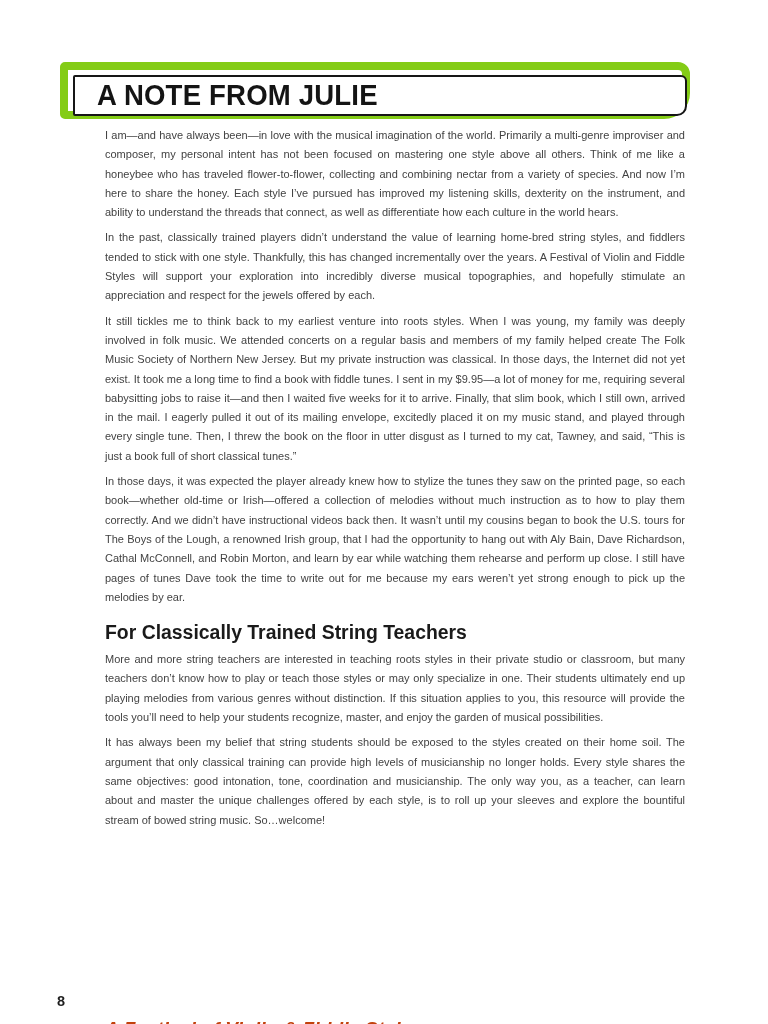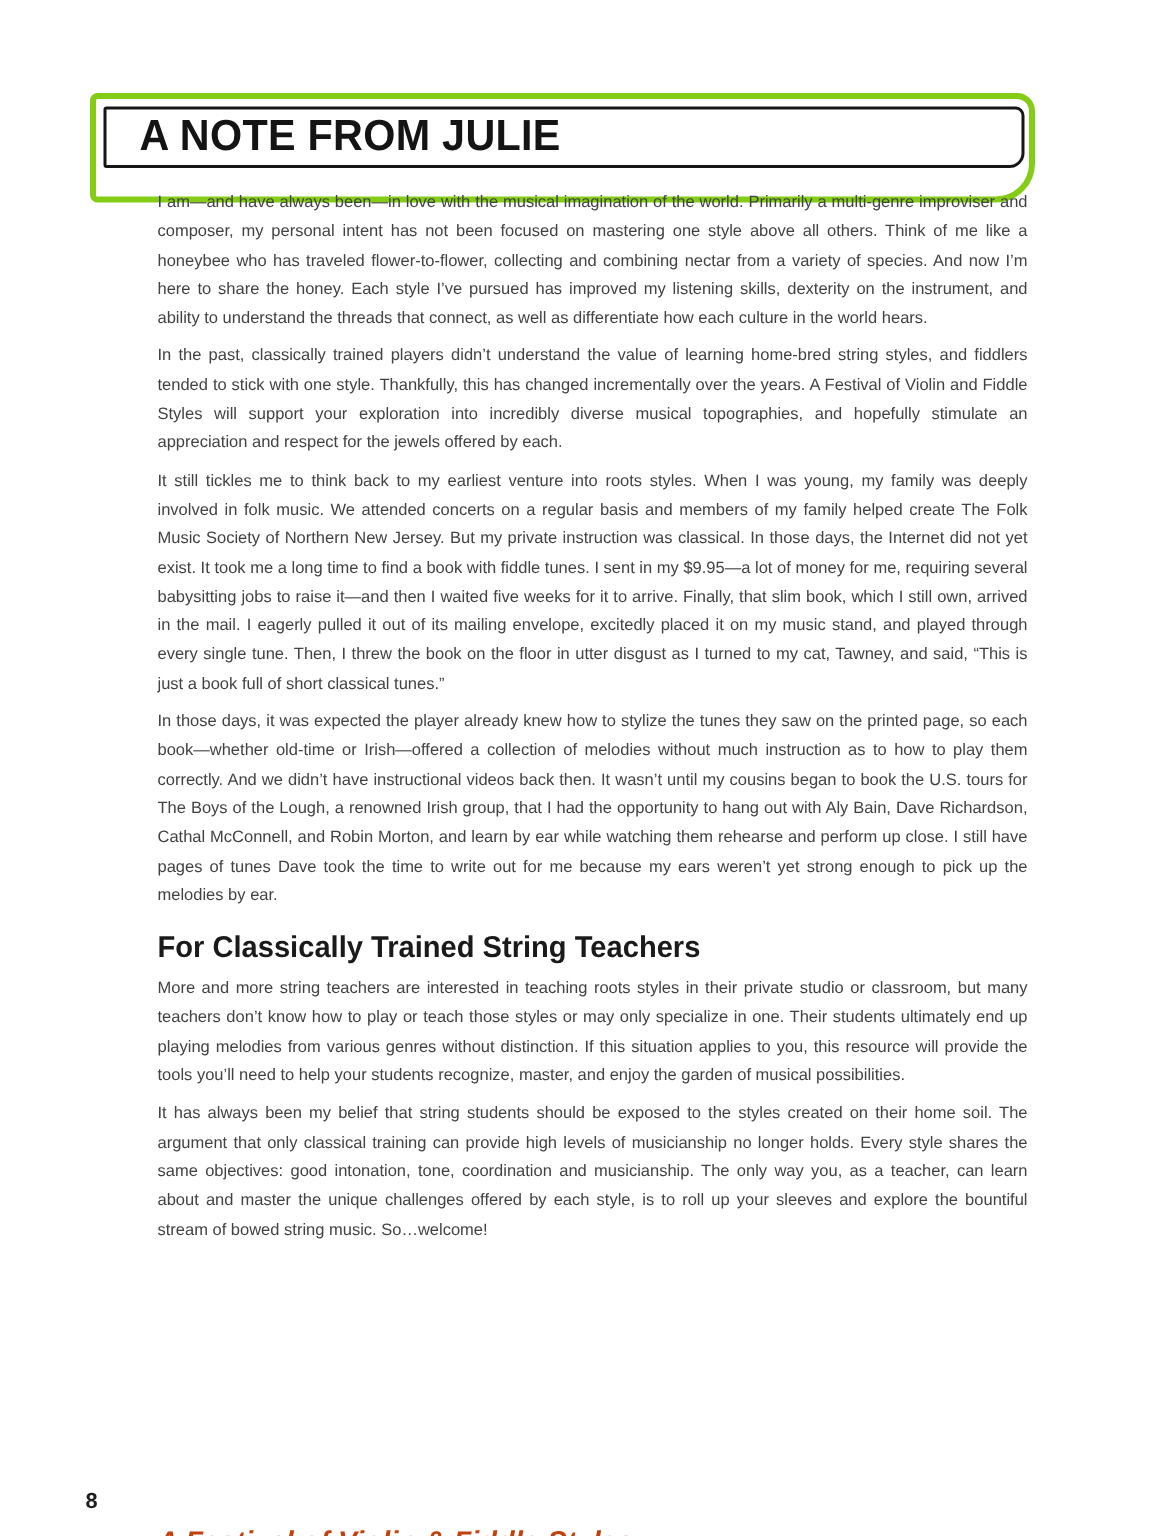--- a/index.html
+++ b/index.html
@@ -13,22 +13,22 @@
   }
   .page {
     position: relative;
     width: 768px; height: 1024px;
     background: #ffffff;
   }
   
   .banner-outer {
     position: absolute;
     left: 60px; top: 62px;
-    width: 630px; height: 73px;
-    border: 4px solid #84cc16;
+    width: 630px; height: 57px;
+    border: 8px solid #84cc16;
     border-radius: 5px 12px 26px 5px;
     background: #ffffff;
   }
   .banner-inner {
     position: absolute;
     left: 5px; top: 5px;
     width: 614px; height: 41px;
     border: 2px solid #161616;
     border-radius: 2px 6px 10px 2px;
     display: flex;

